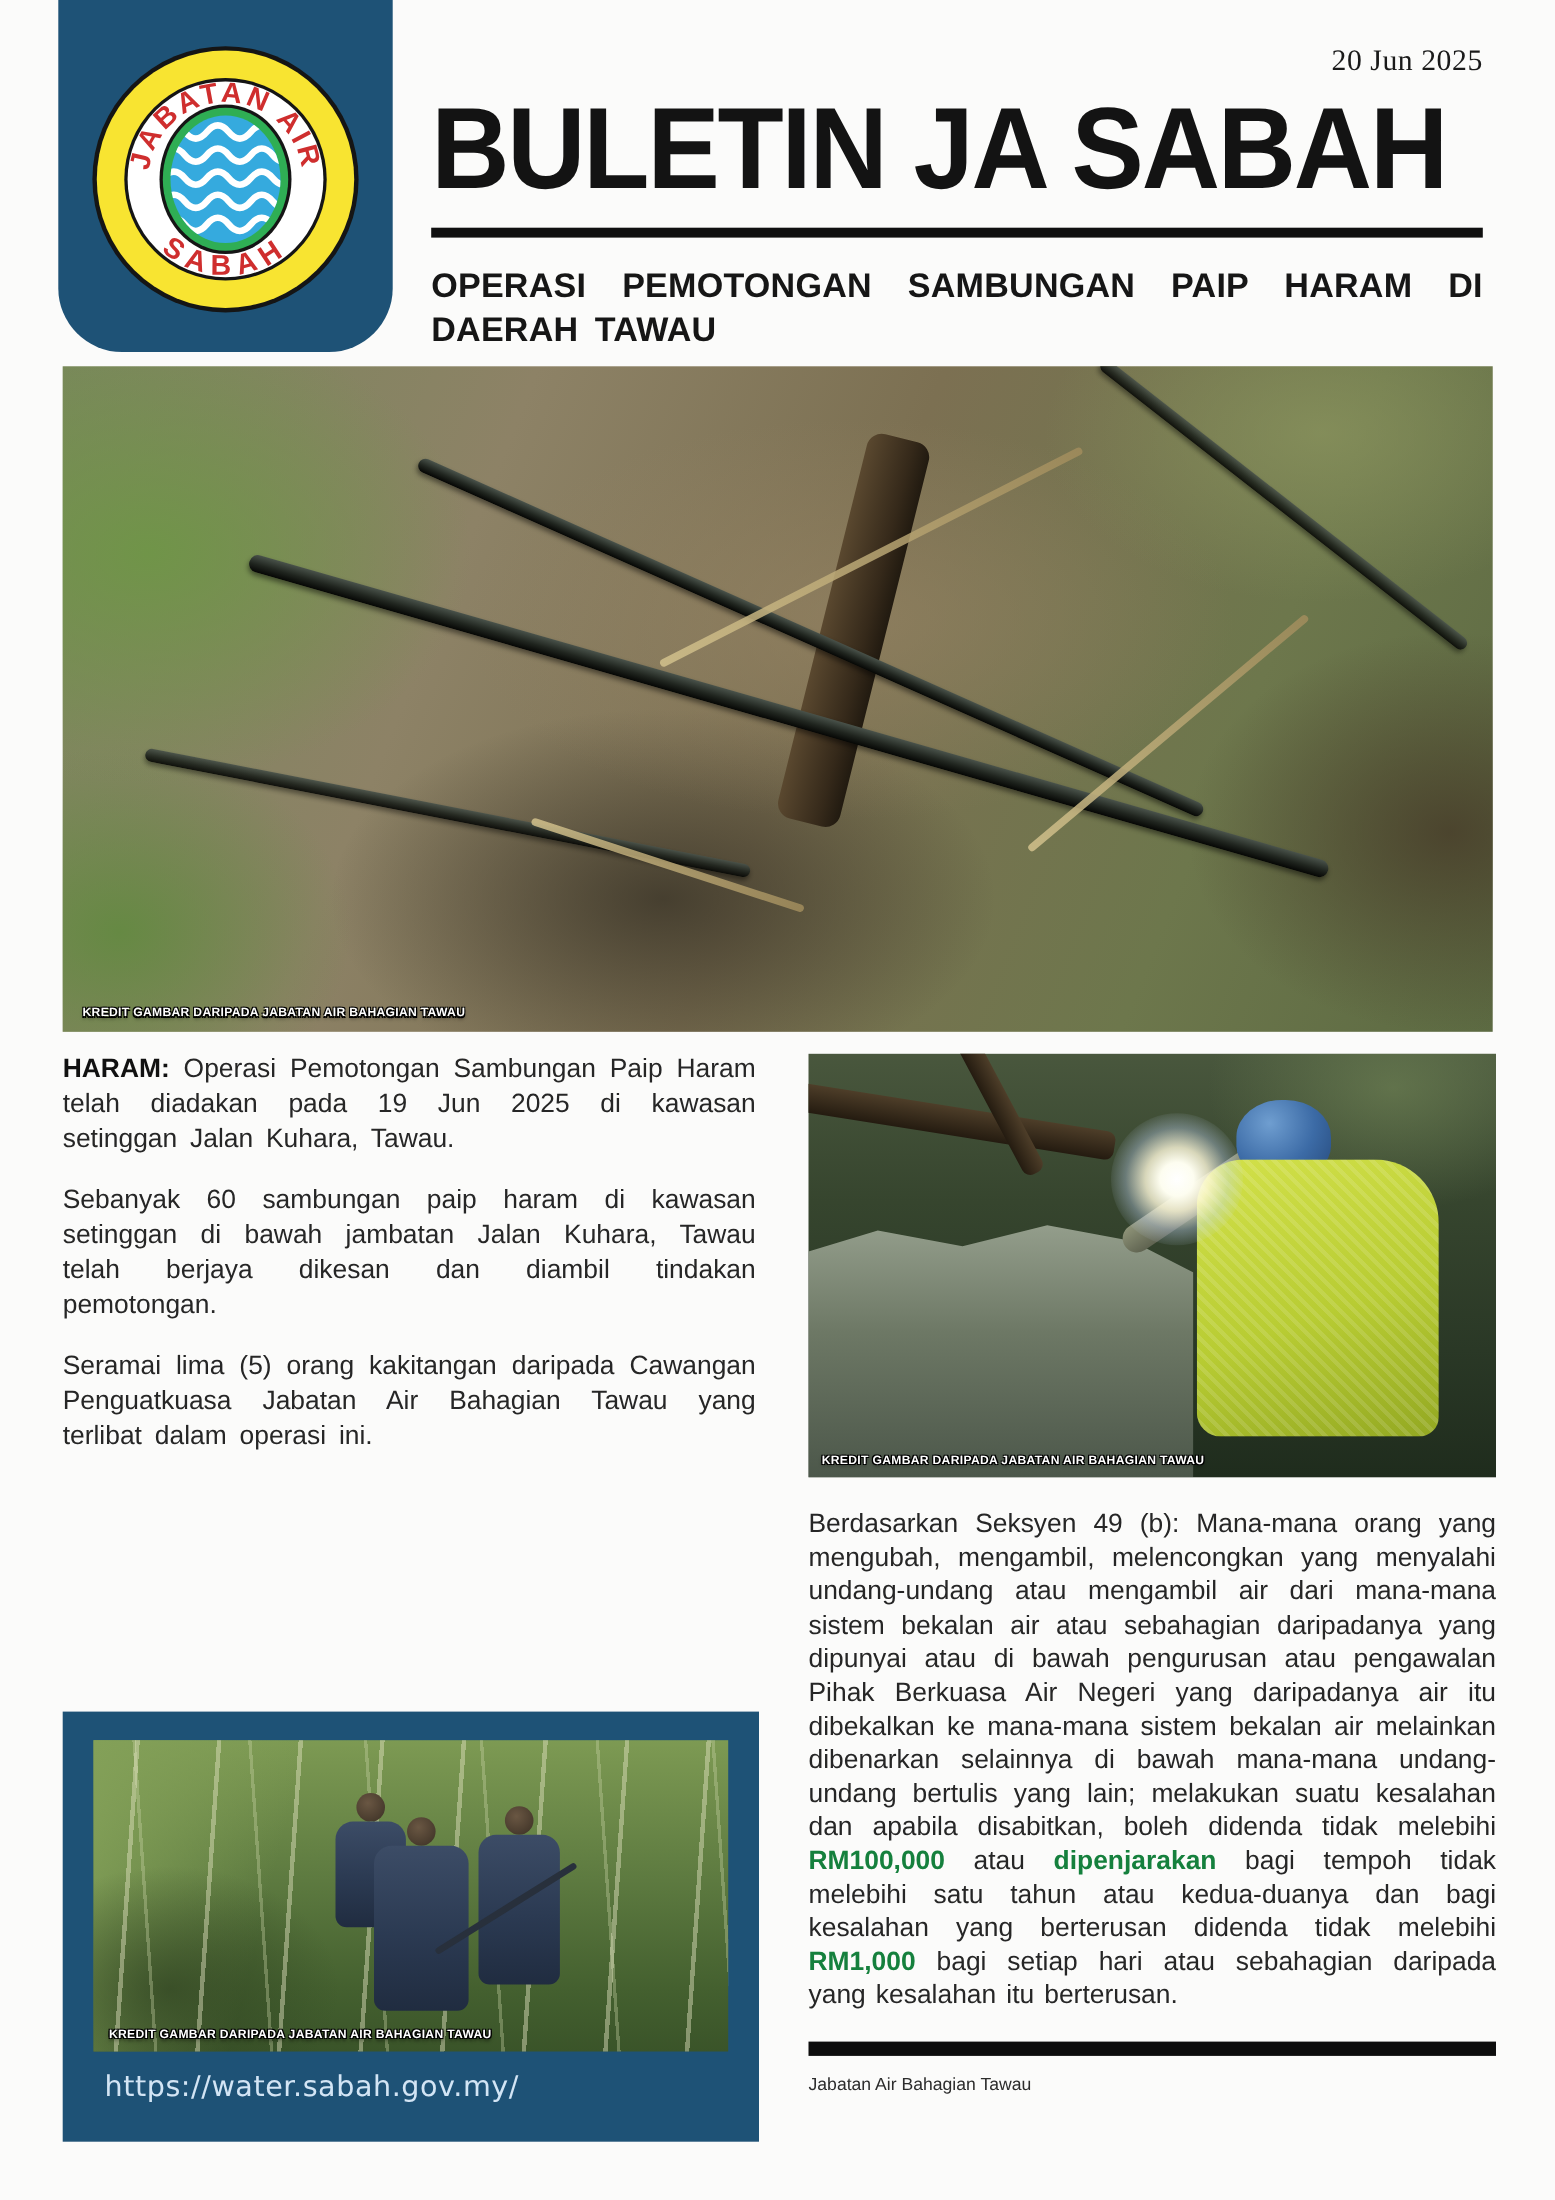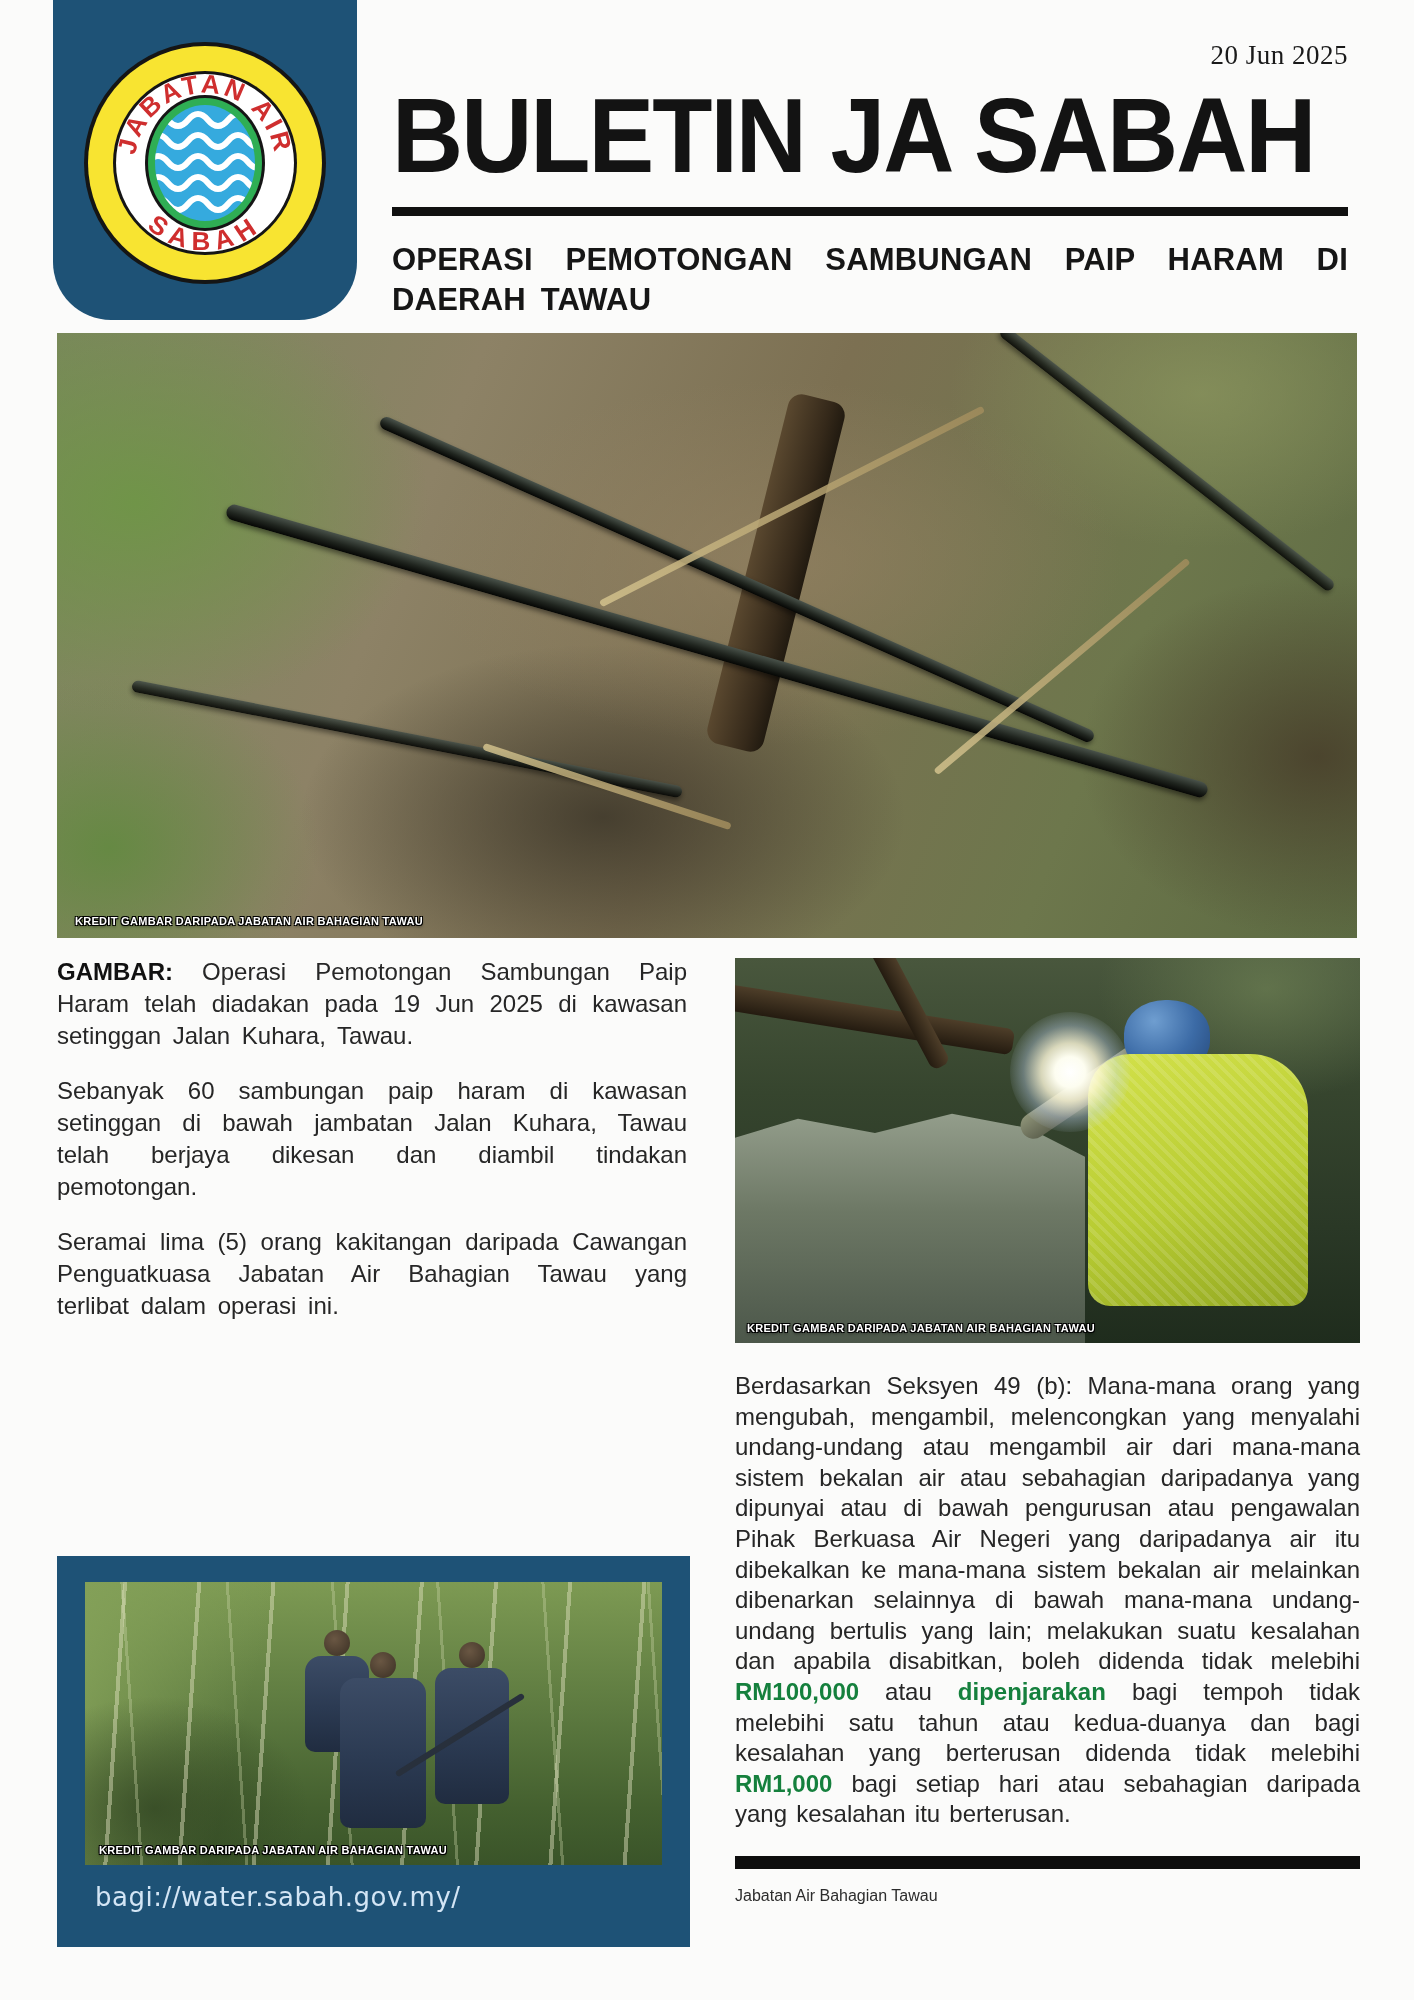--- a/index.html
+++ b/index.html
@@ -166,21 +166,21 @@
     <div class="pipe" style="width:780px;height:13px;left:290px;top:240px;transform:rotate(24deg);"></div>
     <div class="pipe" style="width:560px;height:12px;left:70px;top:400px;transform:rotate(11deg);opacity:.92;"></div>
     <div class="pipe" style="width:420px;height:12px;left:900px;top:120px;transform:rotate(38deg);opacity:.9;"></div>
     <div class="straw" style="width:430px;left:520px;top:170px;transform:rotate(-27deg);"></div>
     <div class="straw" style="width:330px;left:840px;top:330px;transform:rotate(-40deg);"></div>
     <div class="straw" style="width:260px;left:420px;top:450px;transform:rotate(18deg);"></div>
     <figcaption class="credit">KREDIT GAMBAR DARIPADA JABATAN AIR BAHAGIAN TAWAU</figcaption>
   </figure>
 
   <section class="col-left">
-    <p><b>GAMBAR:</b><span> Operasi Pemotongan Sambungan Paip Haram telah diadakan pada 19 Jun 2025 di kawasan setinggan Jalan Kuhara, Tawau.</span></p>
+    <p><b>HARAM:</b><span> Operasi Pemotongan Sambungan Paip Haram telah diadakan pada 19 Jun 2025 di kawasan setinggan Jalan Kuhara, Tawau.</span></p>
     <p>Sebanyak 60 sambungan paip haram di kawasan setinggan di bawah jambatan Jalan Kuhara, Tawau telah berjaya dikesan dan diambil tindakan pemotongan.</p>
     <p>Seramai lima (5) orang kakitangan daripada Cawangan Penguatkuasa Jabatan Air Bahagian Tawau yang terlibat dalam operasi ini.</p>
   </section>
 
   <div class="promo-box">
     <figure class="photo promo-photo" style="margin:0;">
       <div class="officer" style="left:220px;top:48px;width:64px;">
         <div class="head"></div>
         <div class="body" style="height:96px;"></div>
       </div>
@@ -188,21 +188,21 @@
         <div class="head"></div>
         <div class="body" style="height:150px;"></div>
       </div>
       <div class="officer" style="left:350px;top:60px;width:74px;">
         <div class="head"></div>
         <div class="body" style="height:136px;"></div>
       </div>
       <div style="position:absolute;left:300px;top:150px;width:150px;height:6px;background:#28303c;transform:rotate(-32deg);border-radius:3px;"></div>
       <figcaption class="credit" style="left:14px;bottom:9px;">KREDIT GAMBAR DARIPADA JABATAN AIR BAHAGIAN TAWAU</figcaption>
     </figure>
-    <a class="url" href="#">bagi://water.sabah.gov.my/</a>
+    <a class="url" href="#">https://water.sabah.gov.my/</a>
   </div>
 
   <section class="col-right">
     <figure class="photo weld-photo" style="left:0;top:0;">
       <div class="weld-pipe" style="width:300px;height:26px;left:-20px;top:48px;transform:rotate(9deg);"></div>
       <div class="weld-pipe" style="width:200px;height:20px;left:60px;top:10px;transform:rotate(62deg);"></div>
       <div class="concrete"></div>
       <div class="arm" style="width:150px;height:26px;right:200px;top:120px;transform:rotate(-34deg);"></div>
       <div class="helmet"></div>
       <div class="vest"></div>

